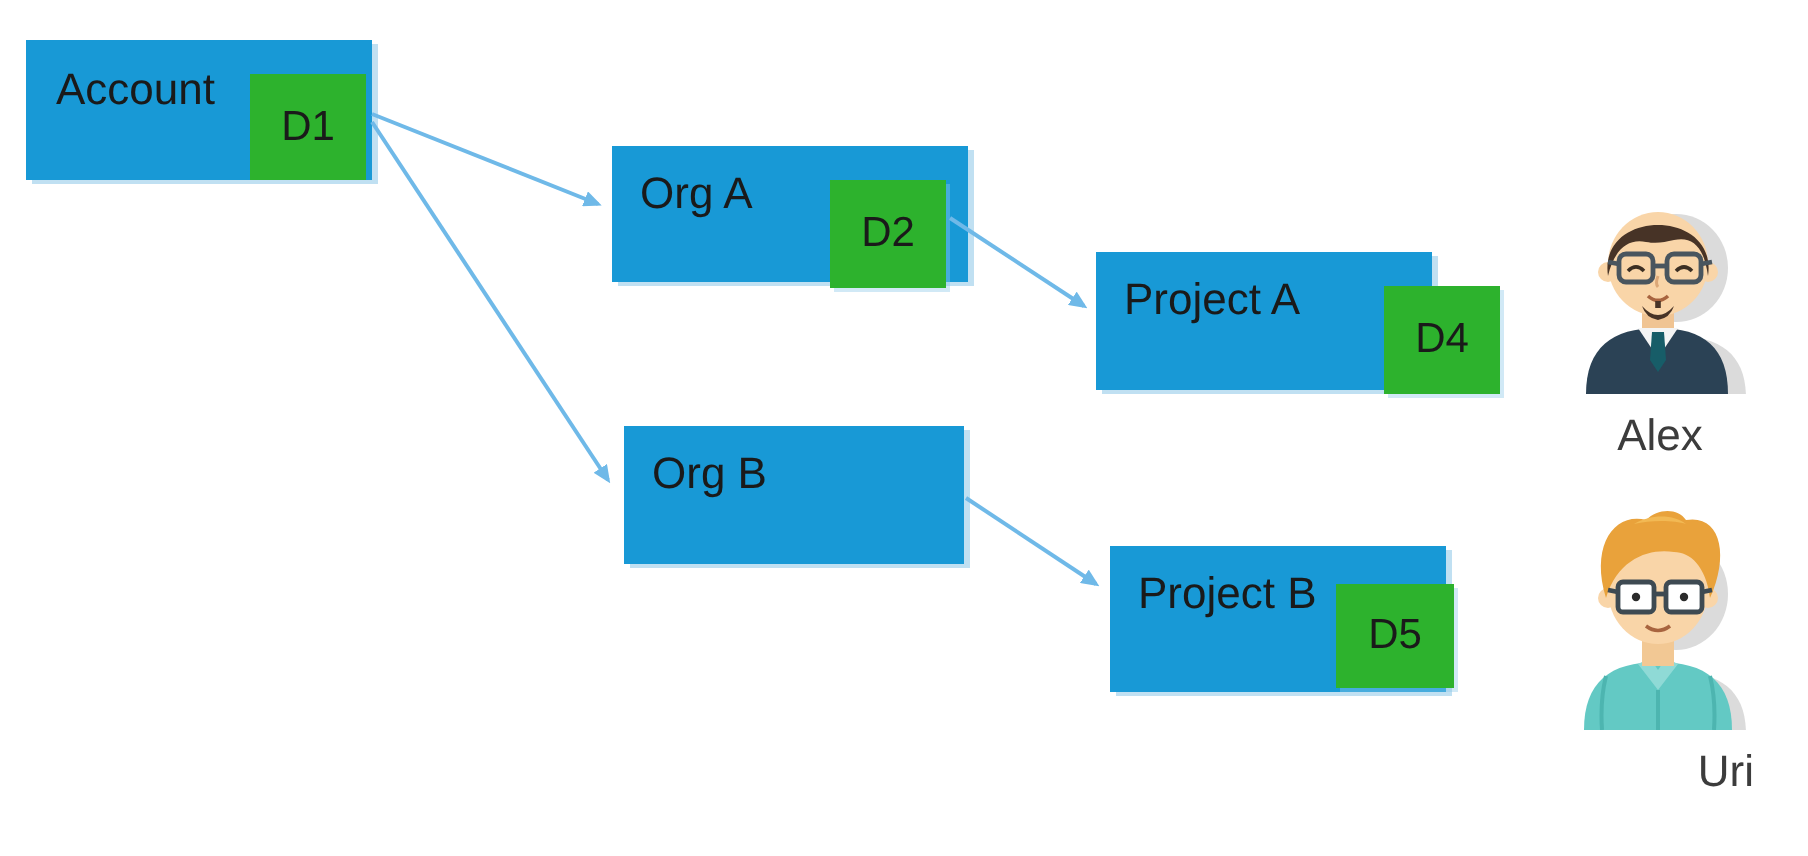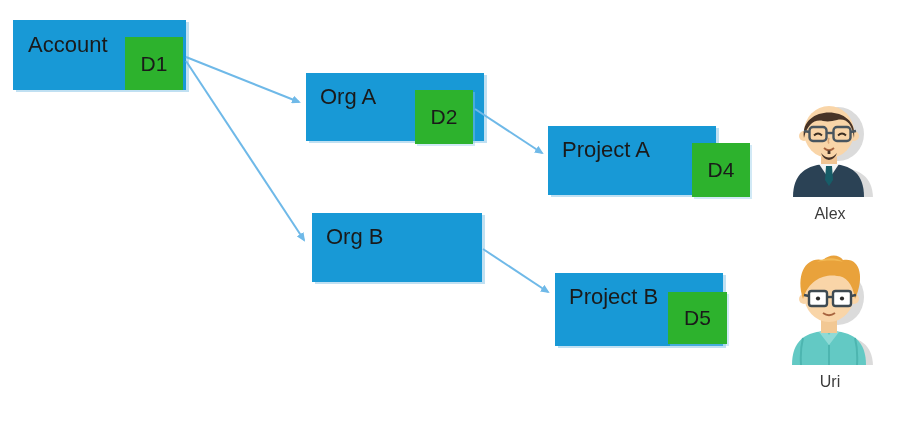--- a/index.html
+++ b/index.html
@@ -38,23 +38,23 @@
   .n-orga .doc{left:109px;top:17px;width:58px;height:54px;}
   .n-proja{left:548px;top:126px;width:168px;height:69px;}
   .n-proja .doc{left:112px;top:17px;width:58px;height:54px;margin-left:32px;}
   .n-orgb{left:312px;top:213px;width:170px;height:69px;}
   .n-orgb .doc{left:111px;top:17px;width:59px;height:54px;}
   .n-projb{left:555px;top:273px;width:168px;height:73px;}
   .n-projb .doc{left:113px;top:19px;width:59px;height:52px;}
   
   .user{position:absolute;width:94px;text-align:center;z-index:1;}
   .user-alex{left:783px;top:92px;}
-  .user-uri{left:783px;top:253px;}
+  .user-uri{left:783px;top:253px;text-align:right;}
   .user svg{display:block;}
-  .uname{display:block;margin-top:8px;font-size:16px;color:#3C3C3C;}
+  .uname{display:block;margin-top:8px;font-size:22px;color:#3C3C3C;}
 </style>
 </head>
 <body>
 
 <div class="canvas">
 
   <svg class="edges" viewBox="0 0 904 428">
     <defs>
       <marker id="arw" markerWidth="9" markerHeight="8" refX="7" refY="4" orient="auto" markerUnits="userSpaceOnUse">
         <path class="arrowhead" d="M0,0 L9,4 L0,8 Z"></path>

